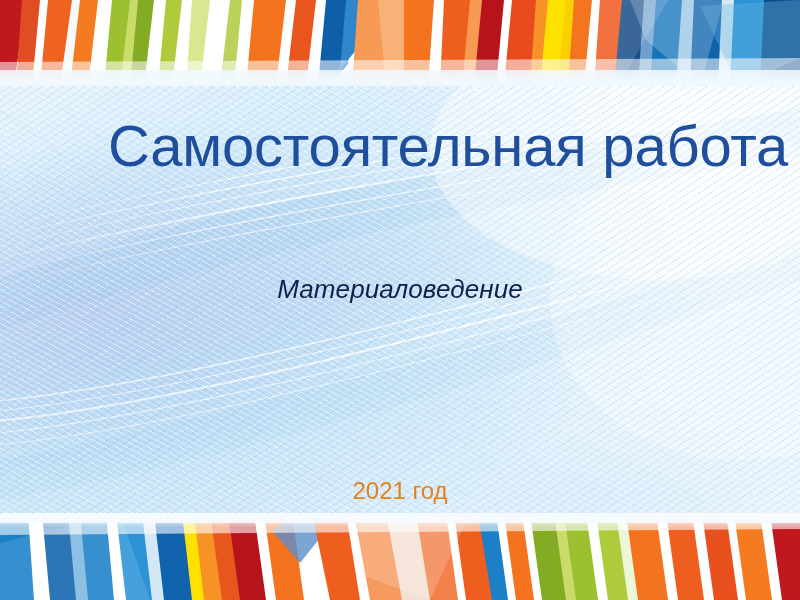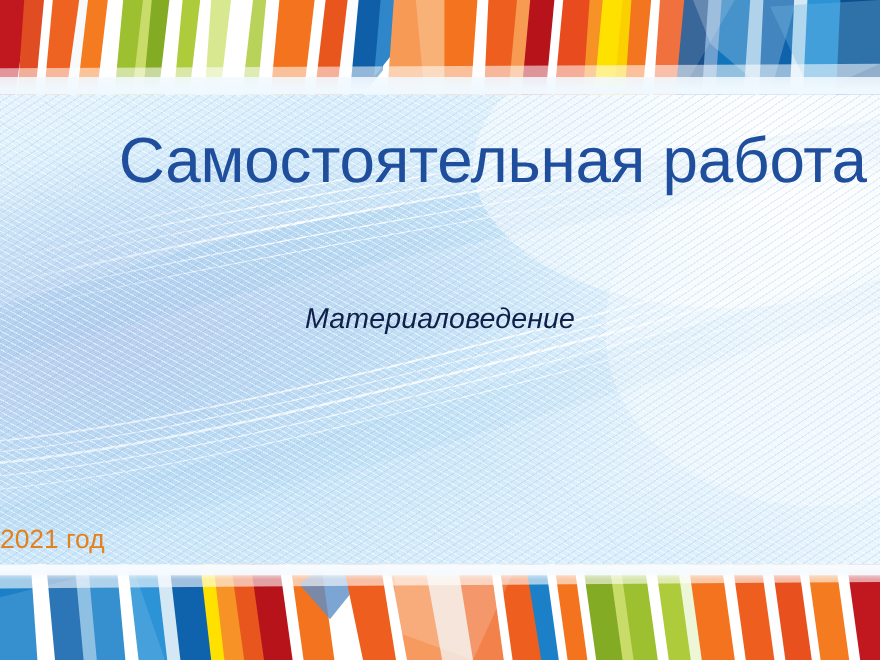--- a/index.html
+++ b/index.html
@@ -136,20 +136,21 @@
     color: #10204a;
     letter-spacing: 0.1px;
     font-style: italic;
   }
 
   .year {
     position: absolute;
     left: 0;
     top: 477px;
     width: 800px;
+    text-align: center;
     font-size: 24px;
     font-weight: 400;
     color: #e4801d;
   }
 </style>
 </head>
 <body>
 
 <div class="slide">
 

